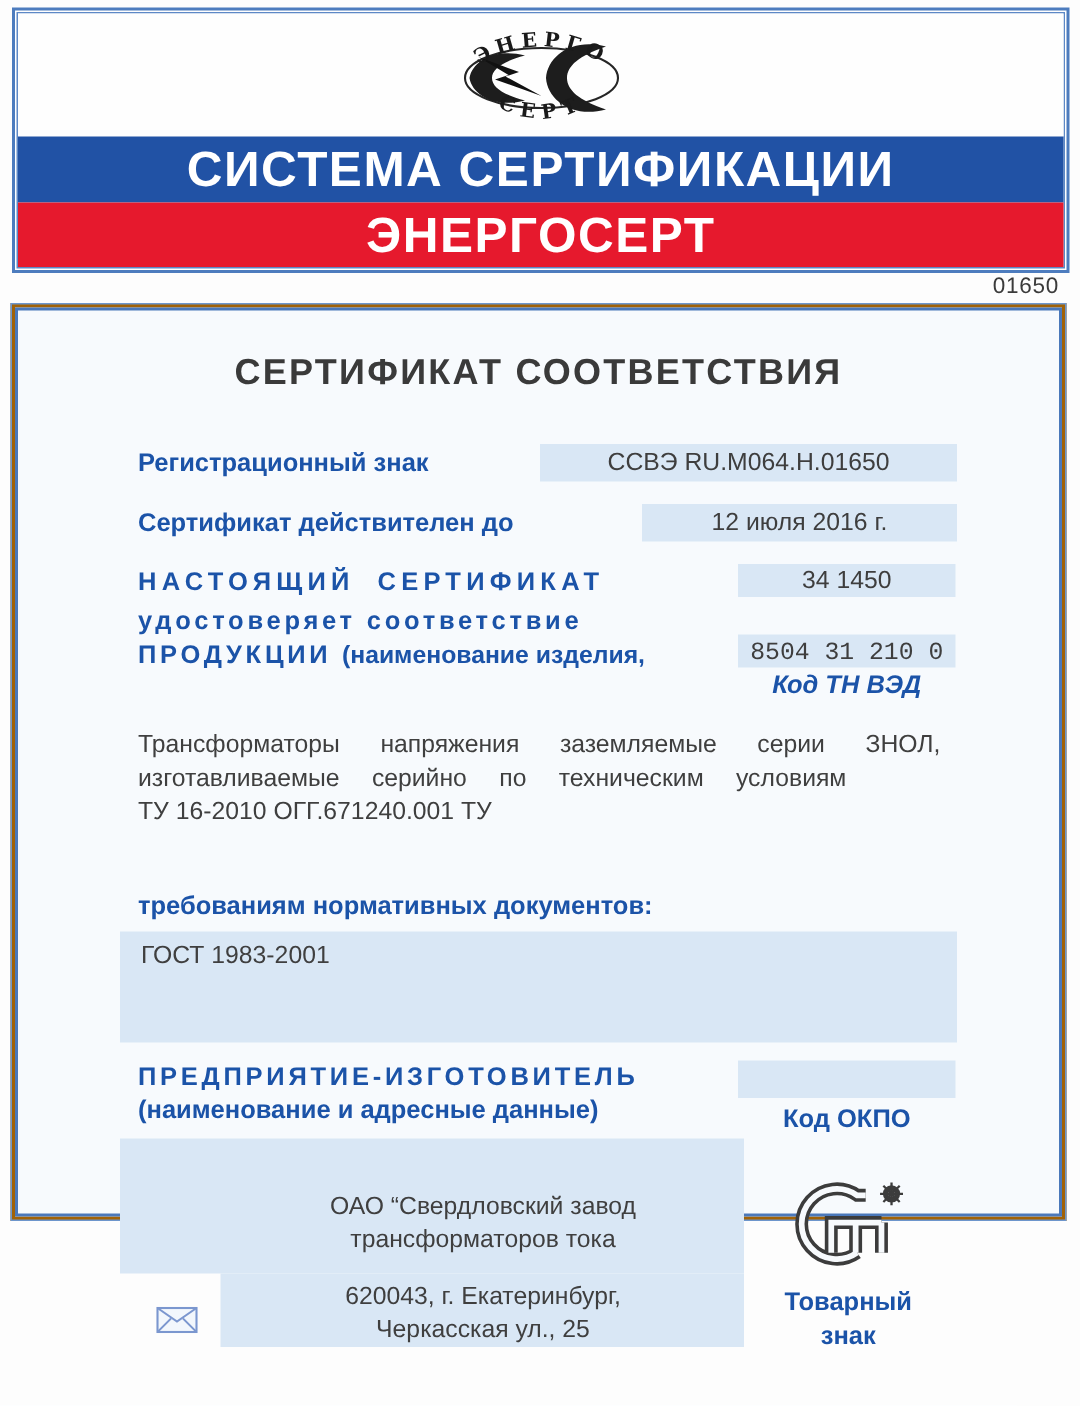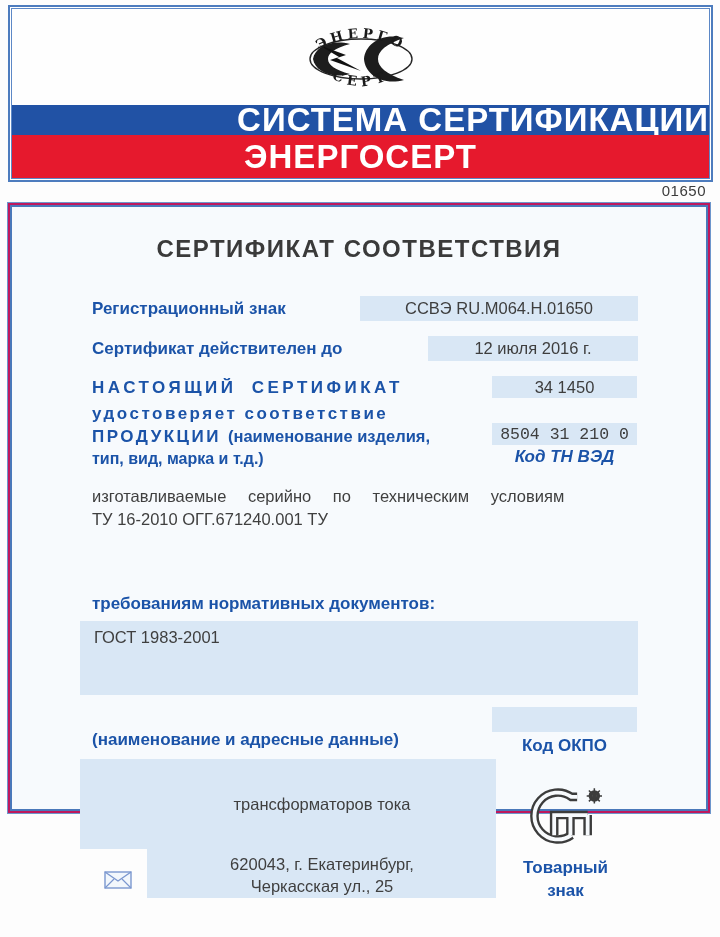--- a/index.html
+++ b/index.html
@@ -15,30 +15,30 @@
     position:absolute;left:8px;top:5px;width:699px;height:171px;
     border:2px solid #4d7cbe;padding:1px;background:#fff;
   }
   .header-inner{
     width:100%;height:100%;border:1px solid #5d88c6;
     box-sizing:border-box;display:flex;flex-direction:column;
   }
   .logo-area{flex:1;display:flex;align-items:center;justify-content:center;background:#fefefe;}
   .band{display:flex;align-items:center;justify-content:center;
         color:#ffffff;font-weight:bold;font-size:33px;letter-spacing:1px;}
-  .band-blue{height:30px;background:#2152a5;justify-content:flex-end;}
+  .band-blue{height:44px;background:#2152a5;}
   .band-red{height:43px;background:#e6192d;}
   .serial{
     position:absolute;top:182px;right:14px;
     font-size:15px;color:#3b3b3b;letter-spacing:.5px;
   }
   
   .main-box{
     position:absolute;left:7px;top:202px;width:704px;height:612px;
-    border:1px solid #6d96cc;padding:2px;background:#be185d;box-sizing:border-box;
+    border:1px solid #6d96cc;padding:2px;background:#a16207;box-sizing:border-box;
   }
   .main-inner{
     position:relative;width:100%;height:100%;
     border:2px solid #4a78ba;box-sizing:border-box;
     background:#f7fafd;
   }
   .abs{position:absolute;}
   .cert-title{
     left:0;top:28px;width:100%;text-align:center;
     font-size:24px;font-weight:bold;color:#3a3a3a;letter-spacing:1.5px;
@@ -111,44 +111,52 @@
       <div class="abs value-box" style="left:348px;top:89px;width:278px;height:25px;">ССВЭ RU.M064.H.01650</div>
 
       <div class="abs blue-label" style="left:80px;top:132px;">Сертификат действителен до</div>
       <div class="abs value-box" style="left:416px;top:129px;width:210px;height:25px;">12 июля 2016 г.</div>
 
       <div class="abs blue-label sp1" style="left:80px;top:171px;">НАСТОЯЩИЙ СЕРТИФИКАТ</div>
       <div class="abs blue-label" style="left:80px;top:220px;">
         <span class="sp2">ПРОДУКЦИИ</span><span class="note">(наименование изделия,</span>
       </div>
       <div class="abs blue-label sp2" style="left:80px;top:197px;">удостоверяет соответствие</div>
-      <div class="abs blue-label small-bold" style="left:80px;top:243px;">тип, вид, марка и т.д.)</div>
 
       <div class="abs value-box" style="left:480px;top:169px;width:145px;height:22px;">34 1450</div>
       <div class="abs value-box" style="left:480px;top:216px;width:145px;height:22px;font-family:Liberation Mono, monospace;">8504 31 210 0</div>
       <div class="abs blue-label code-label" style="left:480px;top:240px;font-style:italic;">Код ТН ВЭД</div>
 
       <div class="abs body-text" style="left:80px;top:278px;">
+        <div class="prod-line prod-line1">
+          <span>Трансформаторы</span>
+          <span>напряжения</span>
+          <span>заземляемые</span>
+          <span>серии</span>
+          <span>ЗНОЛ,</span>
+        </div>
         <div class="prod-line wspace">изготавливаемые серийно по техническим условиям</div>
         <div class="prod-line">ТУ 16-2010 ОГГ.671240.001 ТУ</div>
       </div>
 
       <div class="abs blue-label" style="left:80px;top:387px;">требованиям нормативных документов:</div>
       <div class="abs gost-box body-text">
         <span>ГОСТ 1983-2001</span>
       </div>
 
+      <div class="abs blue-label sp2" style="left:80px;top:501px;">ПРЕДПРИЯТИЕ-ИЗГОТОВИТЕЛЬ</div>
       <div class="abs blue-label" style="left:80px;top:523px;">(наименование и адресные данные)</div>
       <div class="abs value-box" style="left:480px;top:500px;width:145px;height:25px;"></div>
       <div class="abs blue-label code-label" style="left:480px;top:529px;">Код ОКПО</div>
 
       <div class="abs blue-rect" style="left:68px;top:552px;width:416px;height:90px;"></div>
       <div class="abs blue-rect" style="left:135px;top:642px;width:349px;height:49px;"></div>
 
       <div class="abs body-text center-col" style="left:140px;top:586px;width:340px;">
+        <div>ОАО “Свердловский завод</div>
         <div>трансформаторов тока</div>
       </div>
       <div class="abs body-text center-col" style="left:140px;top:646px;width:340px;">
         <div>620043, г. Екатеринбург,</div>
         <div>Черкасская ул., 25</div>
       </div>
 
       <svg class="abs" style="left:92px;top:664px;" width="28" height="18" viewBox="0 0 28 18">
         <rect x="1" y="1" width="26" height="16" fill="#f2f7fc" stroke="#7b97cf" stroke-width="1.4"></rect>
         <path d="M 1,1 L 14,10 L 27,1" fill="none" stroke="#7b97cf" stroke-width="1.4"></path>

